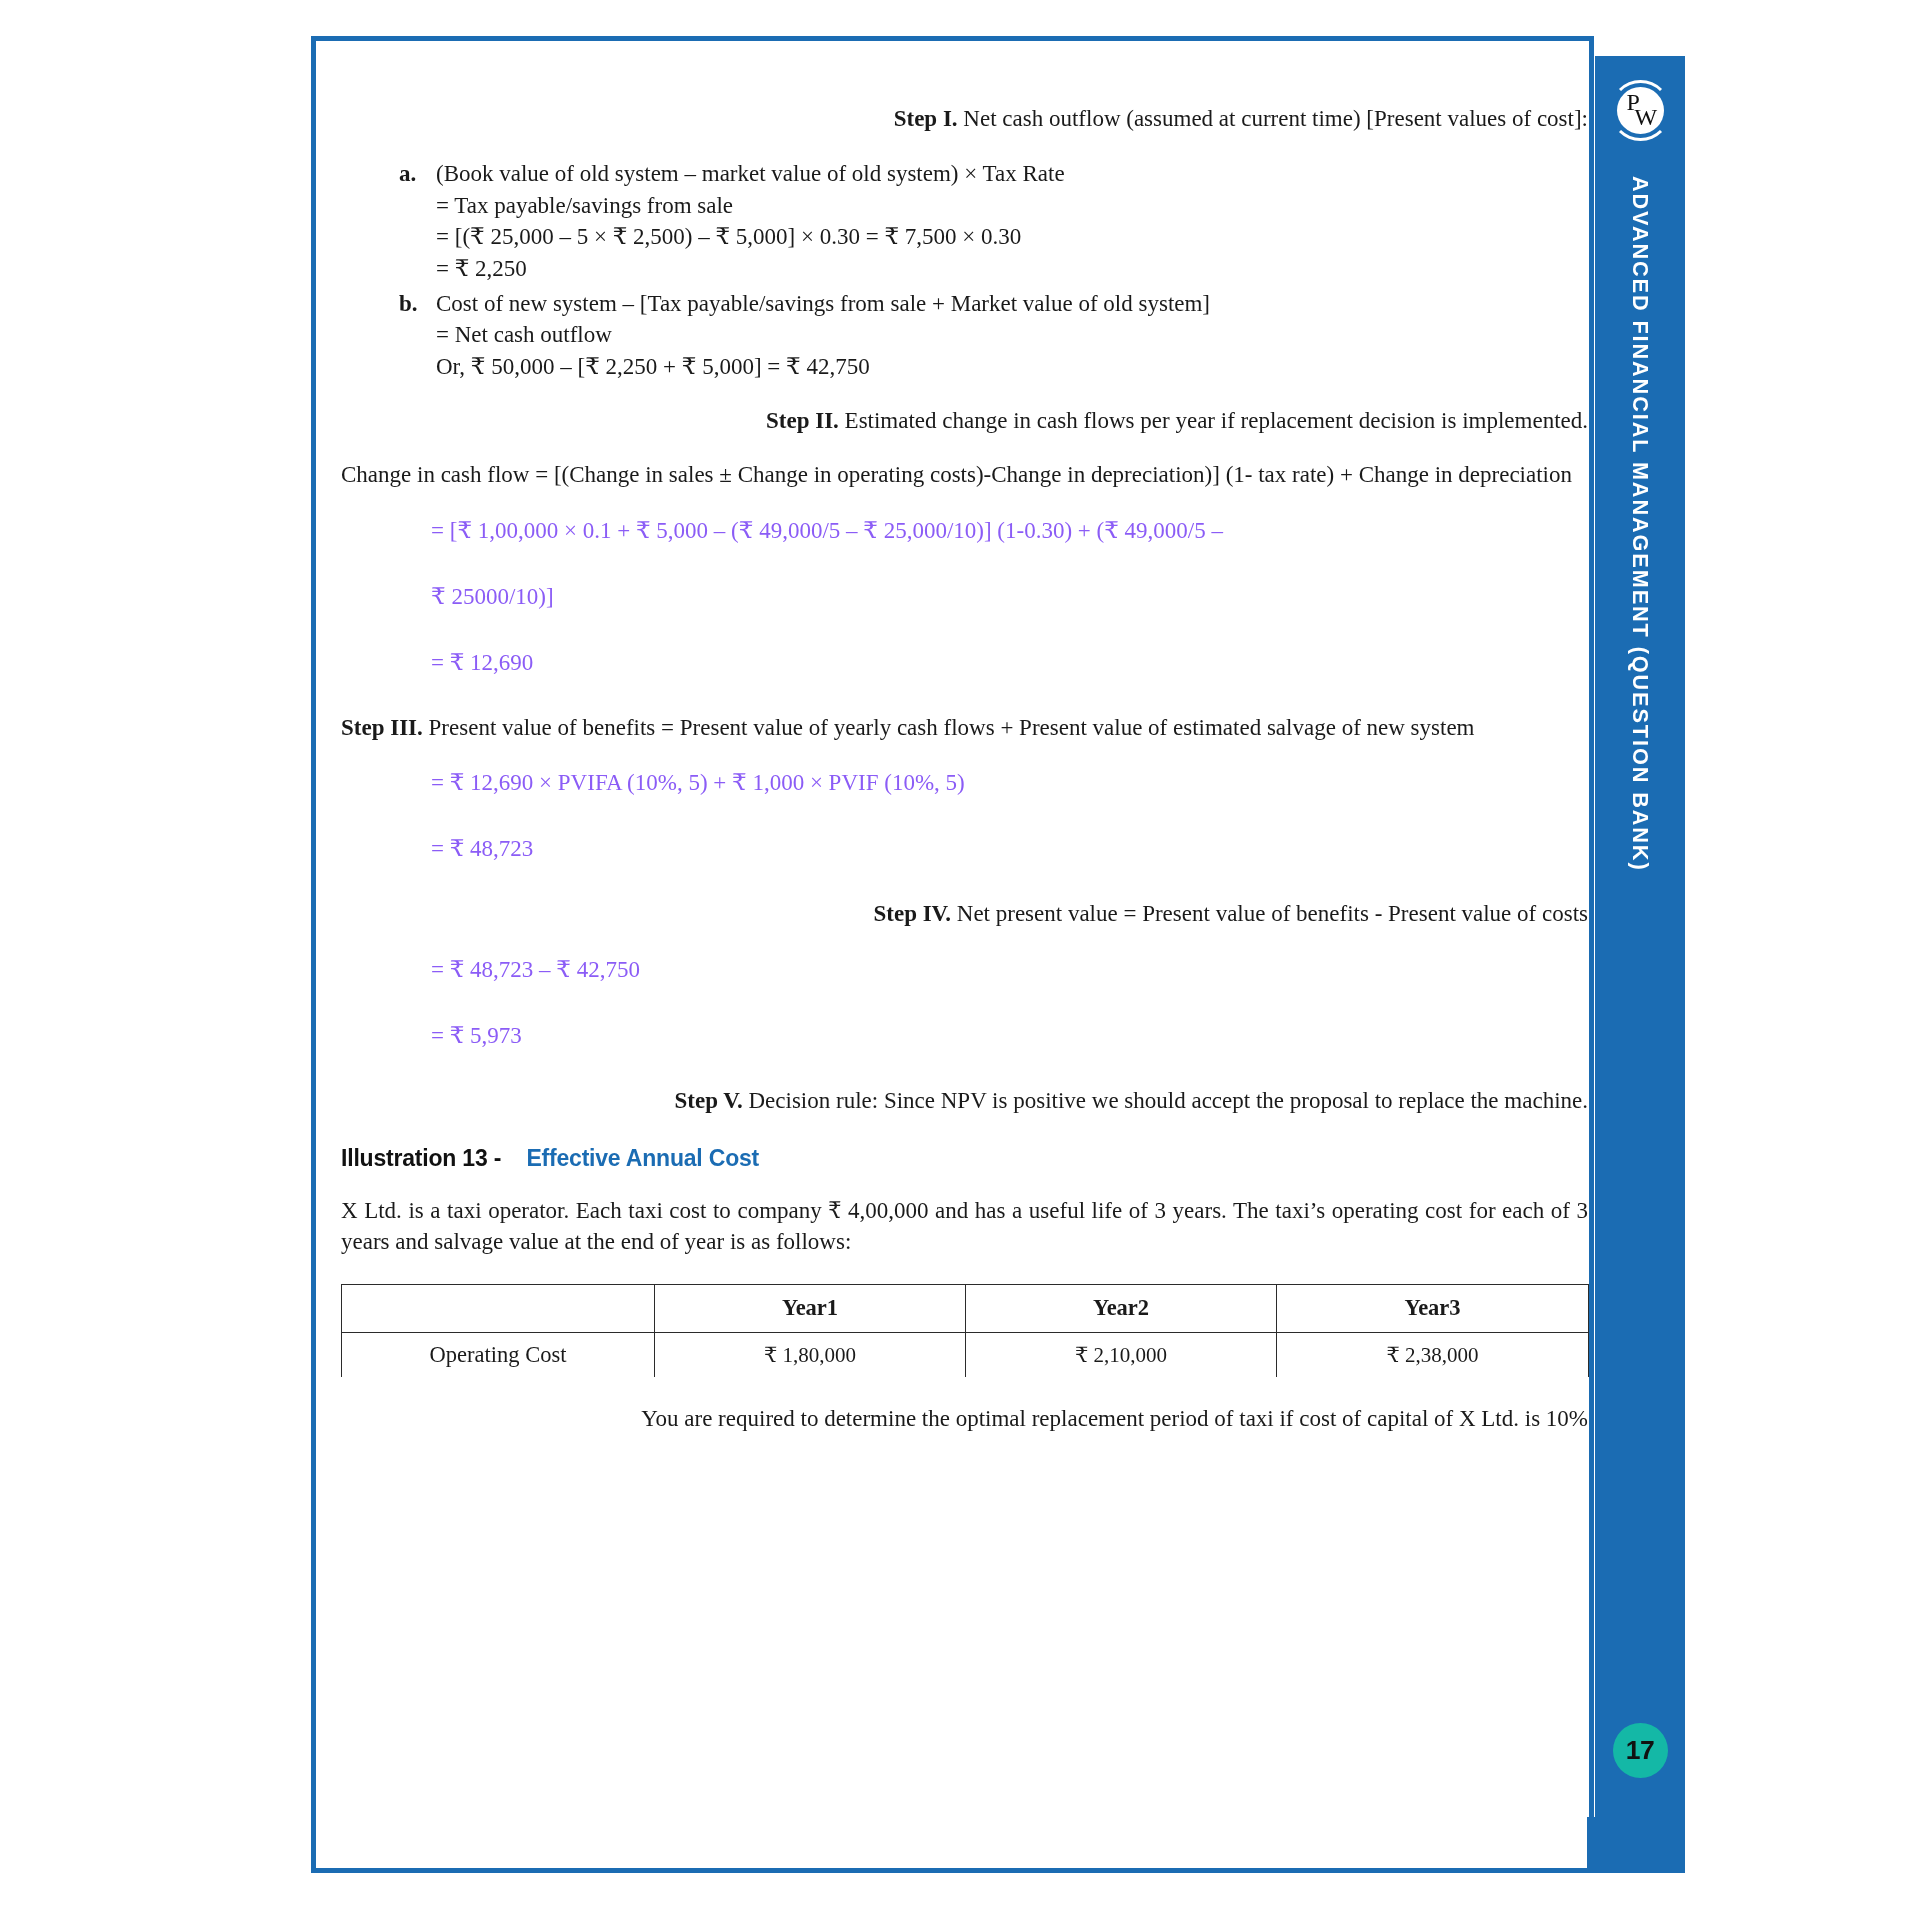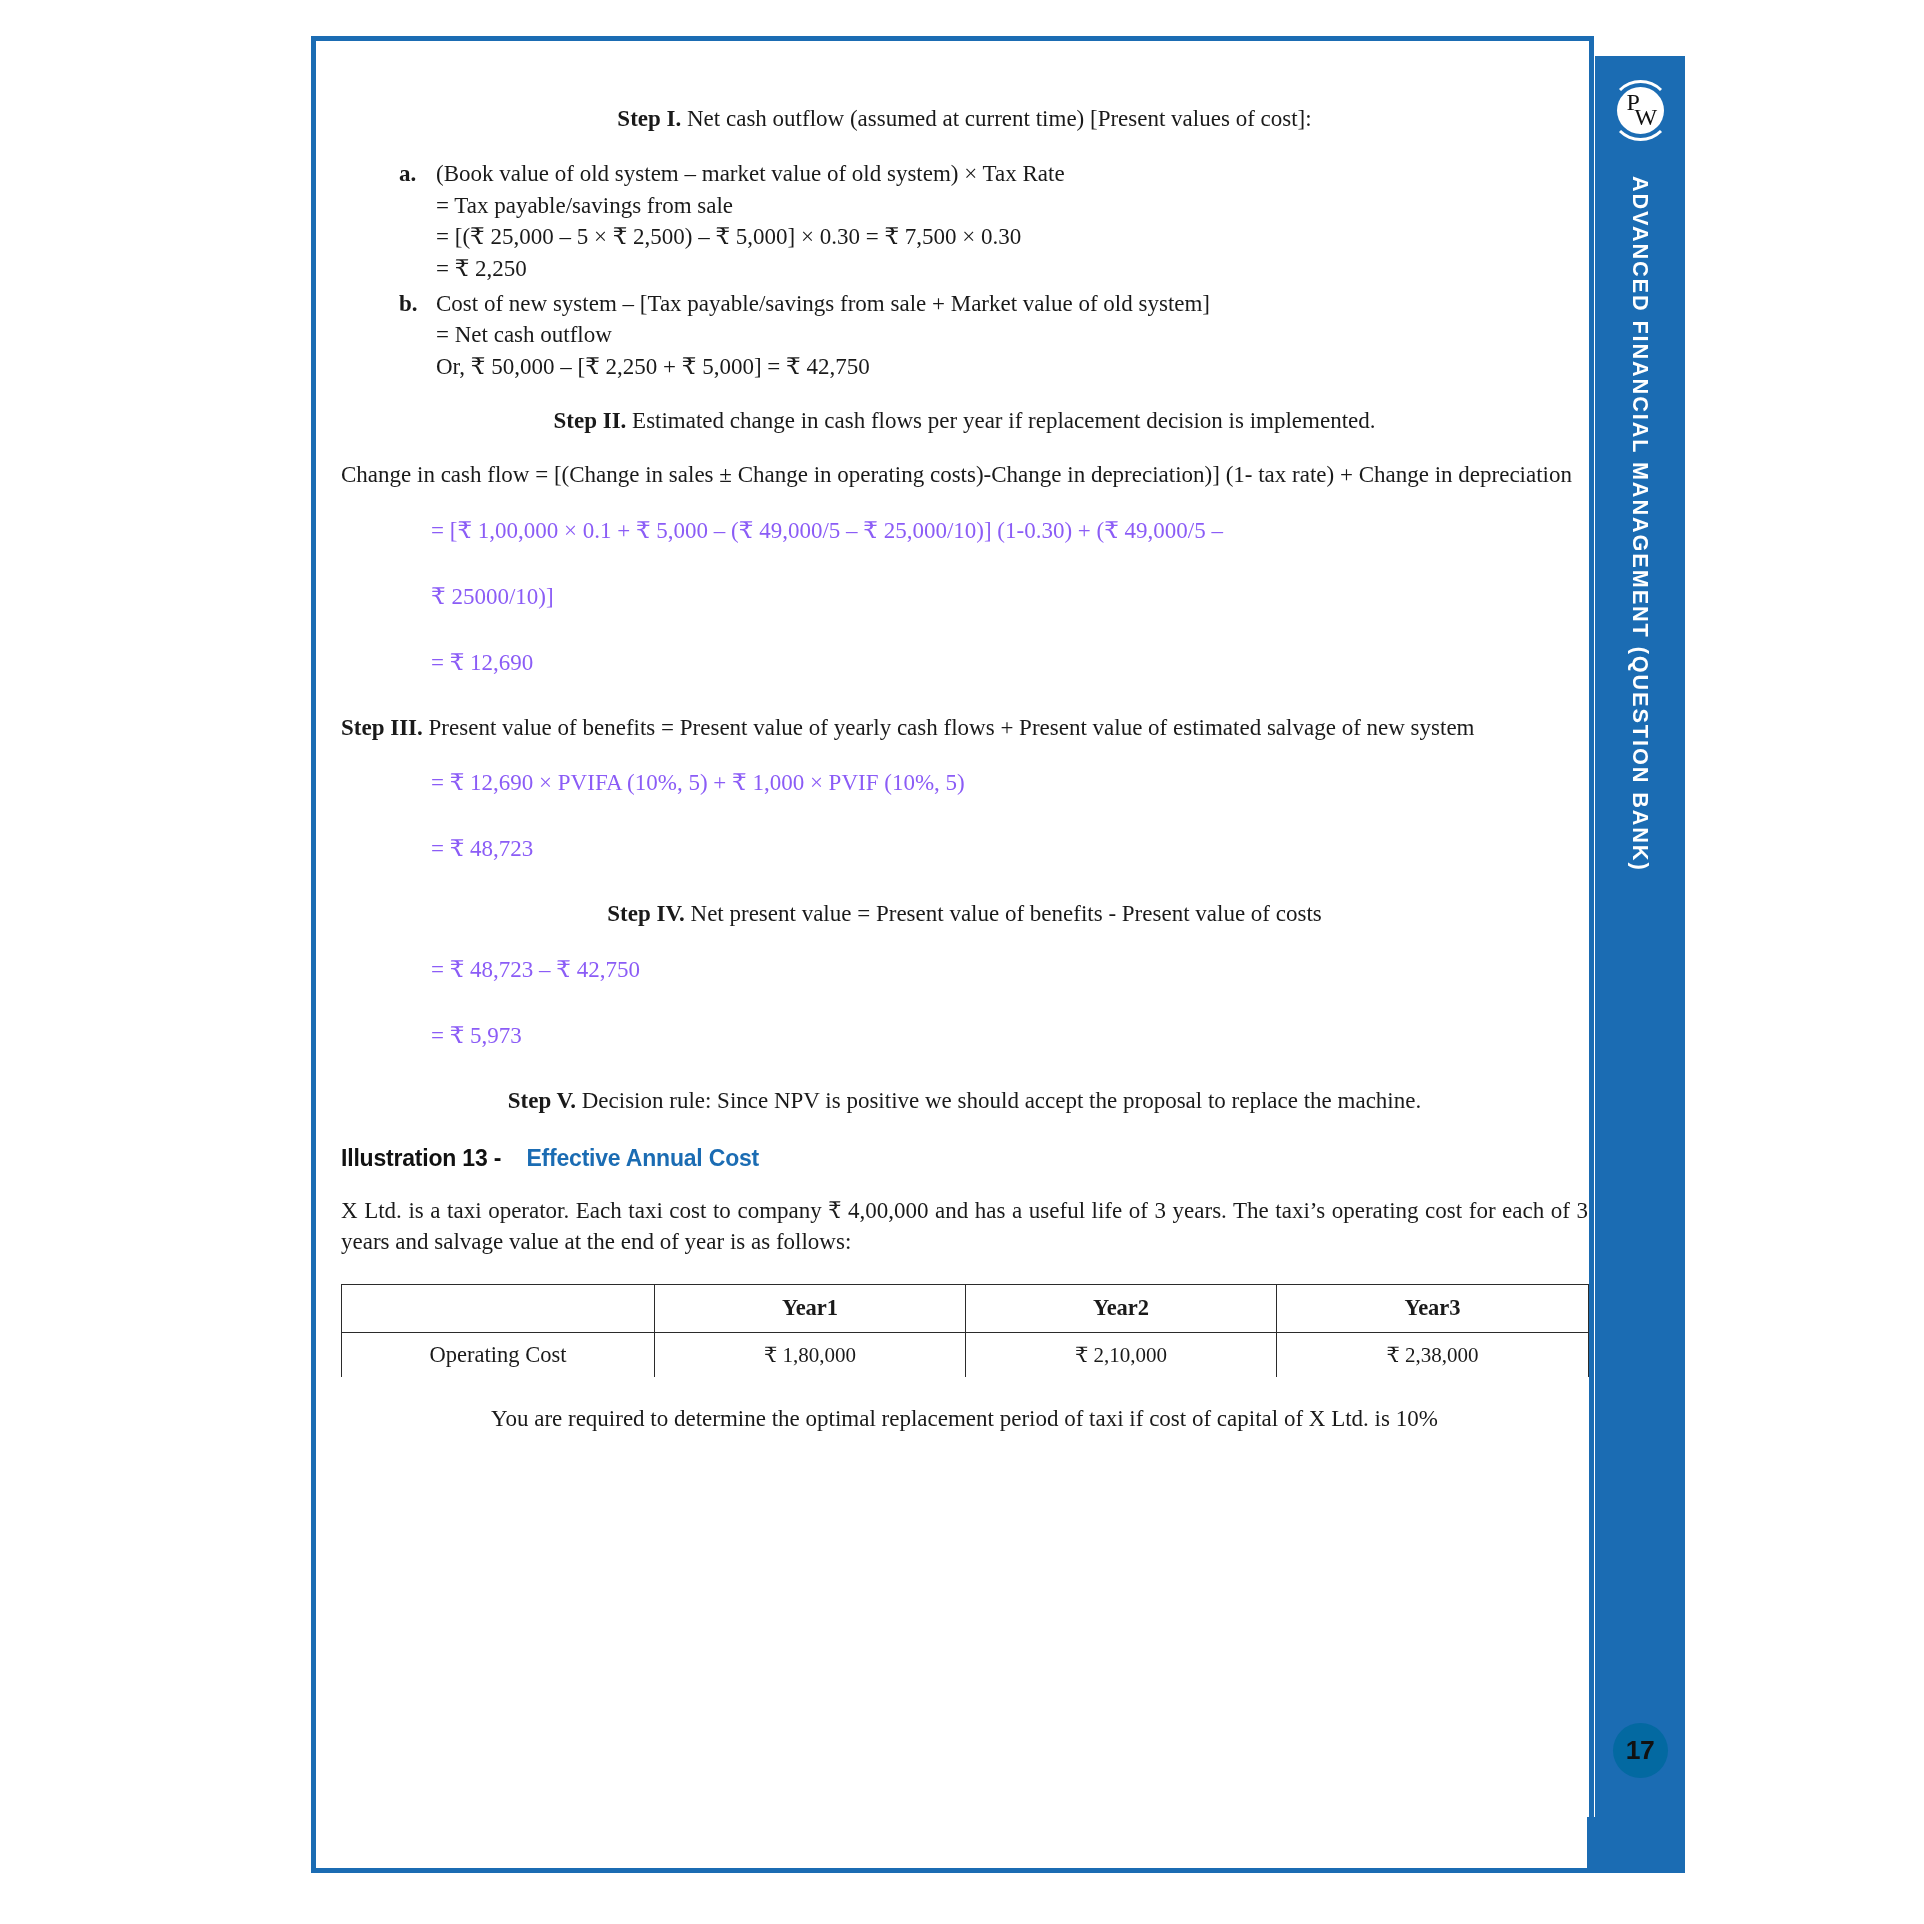--- a/index.html
+++ b/index.html
@@ -127,21 +127,21 @@
     line-height: 90px;
   }
 
   
   .page-badge {
     position: absolute;
     left: 17.6px;
     top: 1667px;
     width: 55px;
     height: 55px;
-    background: #0369a1;
+    background: #14b8a6;
     border-radius: 50%;
     display: flex;
     align-items: center;
     justify-content: center;
   }
   .page-badge span {
     font-family: "Liberation Sans", sans-serif;
     font-weight: 700;
     font-size: 26.5px;
     color: #111111;
@@ -159,21 +159,21 @@
 
   .para {
     font-size: 23px;
     line-height: 1.32;
     color: #1a1a1a;
     margin: 0 0 24px 0;
     text-align: justify;
     width: 1247px;
     font-stretch: condensed;
   }
-  .para.left { text-align: center; }
+  .para.left { text-align: right; }
 
   .heading-answer {
     font-weight: 700;
     font-size: 23px;
     color: #111111;
     margin: 0 0 27px 0;
   }
 
   .step-label { font-weight: 700; }
 

